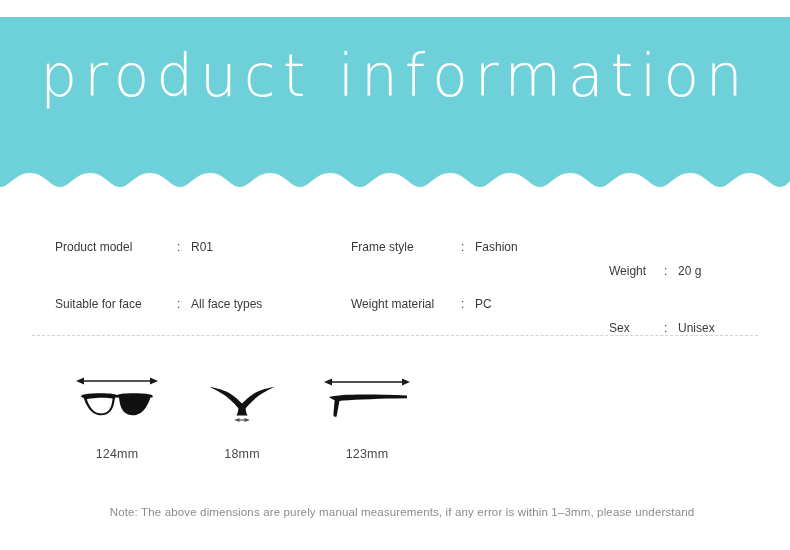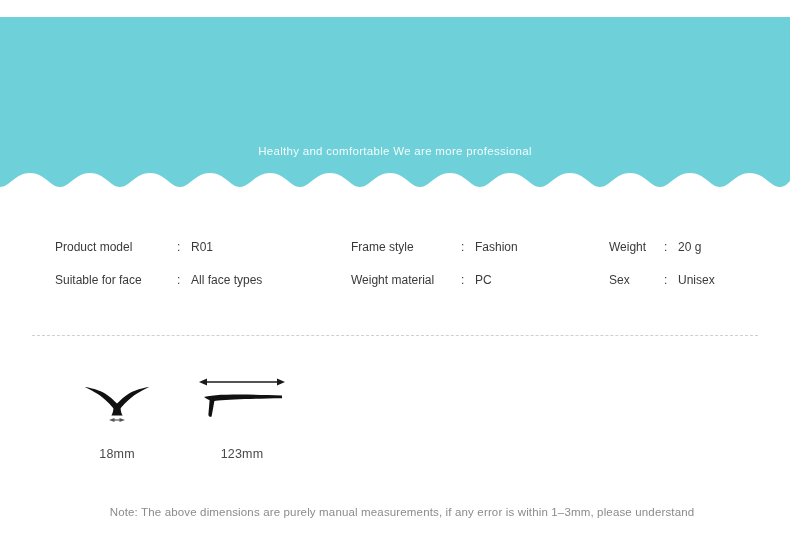--- a/index.html
+++ b/index.html
@@ -84,21 +84,21 @@
     color: #3a3a3a;
     white-space: nowrap;
   }
   .cell-a { margin-left: 55px; width: 296px; }
   .cell-b { width: 258px; }
   .cell-c { width: 170px; }
 
   .spec-label { display: inline-block; }
   .lab-w1 { width: 122px; }
   .lab-w2 { width: 110px; }
-  .lab-w3 { width: 55px; }
+  .lab-w3 { width: 55px; margin-top: 24px; }
   .spec-colon {
     display: inline-block;
     width: 14px;
     text-align: left;
   }
   .spec-val { display: inline-block; }
 
   
   .divider {
     position: absolute;
@@ -148,21 +148,21 @@
     color: #8b8b8b;
     letter-spacing: 0.15px;
   }
 </style>
 </head>
 <body>
 
 <div class="banner-wrap">
   <div class="banner-bg"></div>
 
-  <div class="banner-sub">Healthy and comfortable We are more professional</div>
+  <div class="banner-title">product information</div>
 
   <svg class="banner-waves" viewBox="0 0 790 30" preserveAspectRatio="none">
     <path fill="#ffffff" d="
       M0,22
       C 10,22 15,8 30,8 C 45,8 50,22 60,22
       C 70,22 75,8 90,8 C 105,8 110,22 120,22
       C 130,22 135,8 150,8 C 165,8 170,22 180,22
       C 190,22 195,8 210,8 C 225,8 230,22 240,22
       C 250,22 255,8 270,8 C 285,8 290,22 300,22
       C 310,22 315,8 330,8 C 345,8 350,22 360,22
@@ -215,20 +215,44 @@
       <span class="spec-val">Unisex</span>
     </div>
   </div>
 
 </div>
 
 <div class="divider"></div>
 
 <div class="measure-row">
 
+  <div class="measure-item">
+    <div class="measure-svg-box">
+      <svg width="88" height="56" viewBox="0 0 88 56">
+        <g stroke="#1a1a1a" fill="none">
+          <line x1="9" y1="8" x2="79" y2="8" stroke-width="1.6"></line>
+          <polygon points="3,8 11,4.6 11,11.4" fill="#1a1a1a" stroke="none"></polygon>
+          <polygon points="85,8 77,4.6 77,11.4" fill="#1a1a1a" stroke="none"></polygon>
+        </g>
+        <g fill="#111111">
+          <path d="M8,24 C8,22.6 9.4,21.6 11,21.4 C20,20.2 32,20 40,21 C42,21.3 44,22 44,22 C44,22 46,21.3 48,21
+                   C56,20 68,20.2 77,21.4 C78.6,21.6 80,22.6 80,24 C80,24 78.6,24.6 77.4,24.8
+                   C75,32 70.5,41 62,42.2 C54,43.3 48.8,38.6 47.2,31.6 C46.6,28.9 46.2,26.4 46,24.8
+                   C45.2,24.5 44.6,24.4 44,24.4 C43.4,24.4 42.8,24.5 42,24.8
+                   C41.8,26.4 41.4,28.9 40.8,31.6 C39.2,38.6 34,43.3 26,42.2 C17.5,41 13,32 10.6,24.8
+                   C9.4,24.6 8,24 8,24 Z
+                   M13.8,26.2 C16,32.6 19.6,39.4 26.4,40.3 C33,41.2 37.2,37.4 38.6,31.2
+                   C39.2,28.6 39.5,26.6 39.6,25.4 C32.4,24.2 20.6,24.6 13.8,26.2 Z
+                   M74.2,26.2 C72,32.6 68.4,39.4 61.6,40.3 C55,41.2 50.8,37.4 49.4,31.2
+                   C48.8,28.6 48.5,26.6 48.4,25.4 C55.6,24.2 67.4,24.6 74.2,26.2 Z"></path>
+        </g>
+      </svg>
+    </div>
+    <div class="measure-label">124mm</div>
+  </div>
 
 
 
   <div class="measure-item">
     <div class="measure-svg-box">
       <svg width="72" height="56" viewBox="0 0 72 56">
         <path fill="#111111" d="M4,14 C4,14 16,15.6 24,20.5 C29,23.6 33,27.6 36,30.6
                  C39,27.6 43,23.6 48,20.5 C56,15.6 68,14 68,14
                  C68,14 60,17.6 53,22.6 C47,26.9 42,32.4 39.6,35.4
                  C39.8,38 40.4,40.6 41.6,42.6 C36,42.6 36,42.6 30.4,42.6

